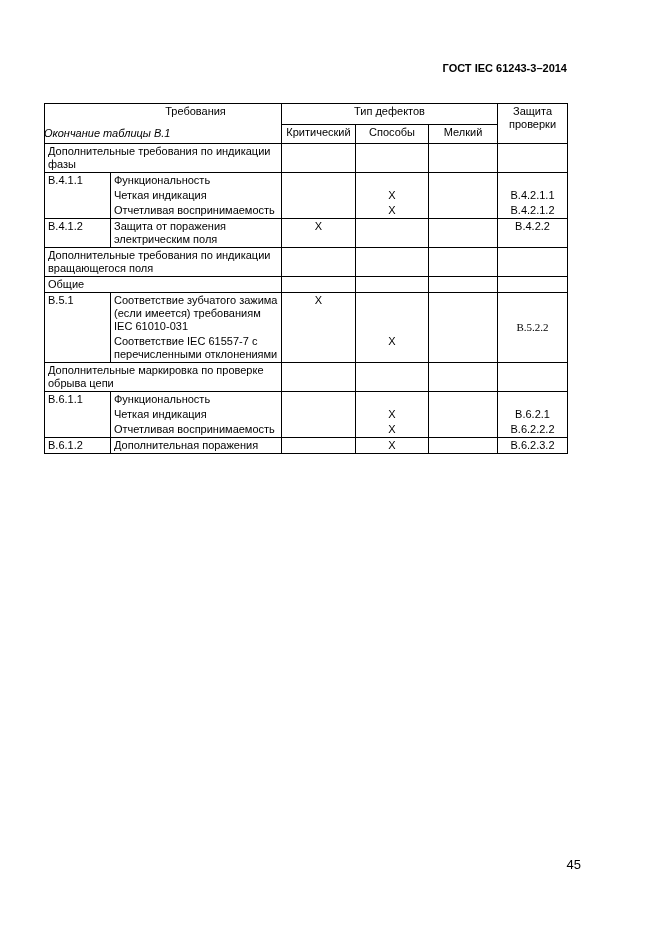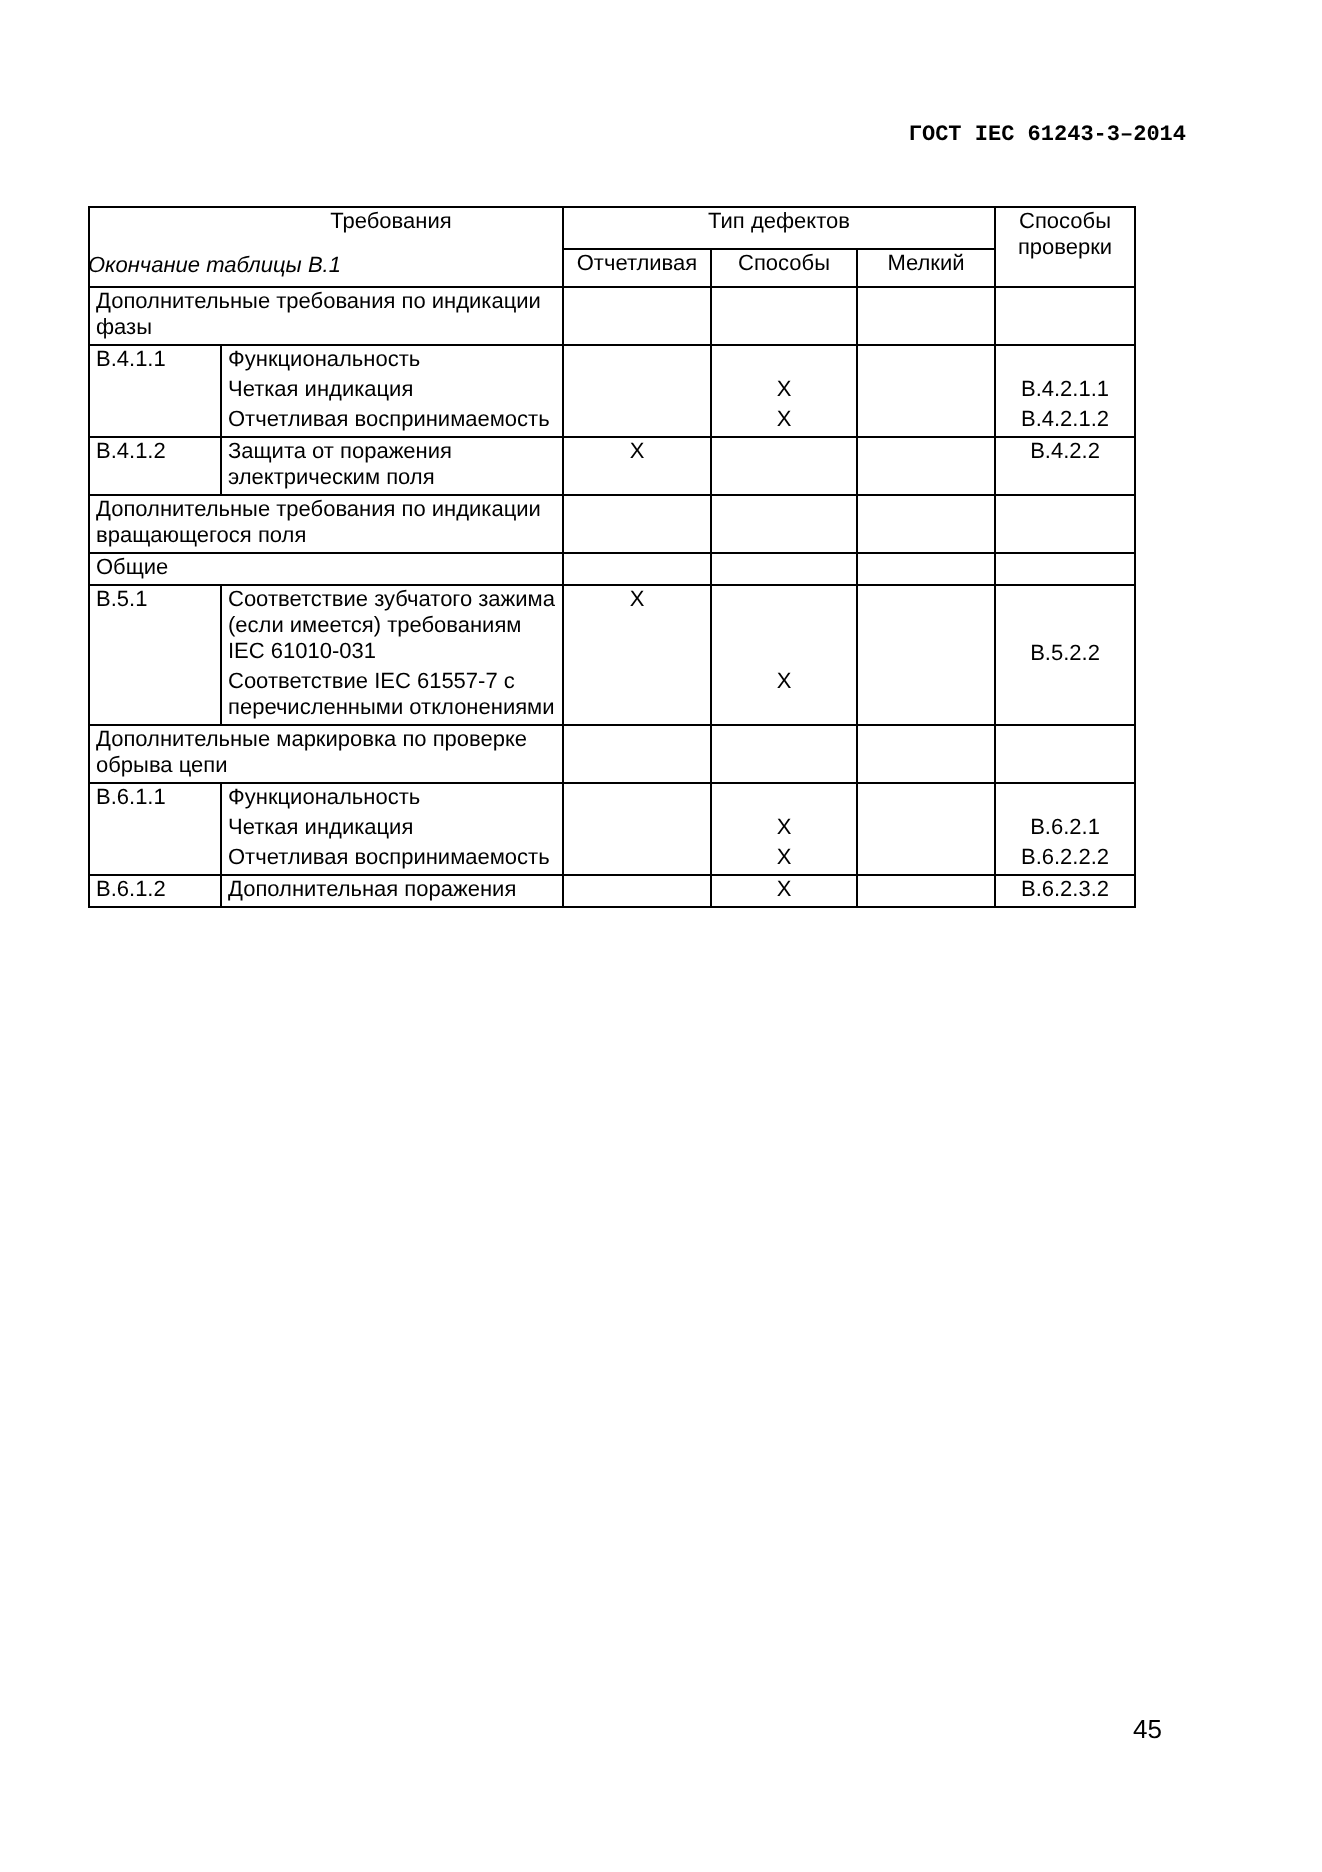--- a/index.html
+++ b/index.html
@@ -11,25 +11,24 @@
     width: 661px;
     height: 936px;
     background: #ffffff;
     overflow: hidden;
     margin: 0 auto;
   }
 
   .doc-header {
     position: absolute;
     top: 62px;
-    right: 68px;
+    right: 94px;
     font-size: 11px;
     font-weight: bold;
     white-space: nowrap;
-    font-family: Liberation Mono, monospace;
   }
 
   .table-caption {
     position: absolute;
     top: 87px;
     left: 44px;
     font-size: 11px;
     font-style: italic;
     white-space: nowrap;
     margin-top: 40px;
@@ -73,21 +72,21 @@
   }
 
   tr.rs > th, tr.rs > td { border-top: 1px solid #000; }
 
   th { text-align: center; }
   .th-req { padding-left: 68px; }
   .h-top { height: 21px; }
   thead tr.sub th { height: 19px; }
 
   td.mark, td.method { text-align: center; }
-  td.method-mid { vertical-align: middle; }
+  td.method-mid { vertical-align: middle; font-family: Liberation Serif, serif; }
 </style>
 </head>
 <body>
 
 <div class="page">
 
   <div class="doc-header">ГОСТ IEC 61243-3–2014</div>
   <div class="table-caption">Окончание таблицы В.1</div>
 
   <table class="defects">
@@ -96,24 +95,24 @@
         <col class="c-req">
         <col class="c-crit">
         <col class="c-major">
         <col class="c-minor">
         <col class="c-method">
     </colgroup>
     <thead>
       <tr>
         <th colspan="2" rowspan="2" class="th-req h-top">Требования</th>
         <th colspan="3" class="h-top">Тип дефектов</th>
-        <th rowspan="2">Способы проверки</th>
+        <th rowspan="2">Защита проверки</th>
       </tr>
       <tr class="rs sub">
-        <th>Отчетливая</th>
+        <th>Критический</th>
         <th>Способы</th>
         <th>Мелкий</th>
       </tr>
     </thead>
     <tbody>
 
       <tr class="rs">
         <td colspan="2">Дополнительные требования по индикации фазы</td>
         <td class="mark"></td>
         <td class="mark"></td>

